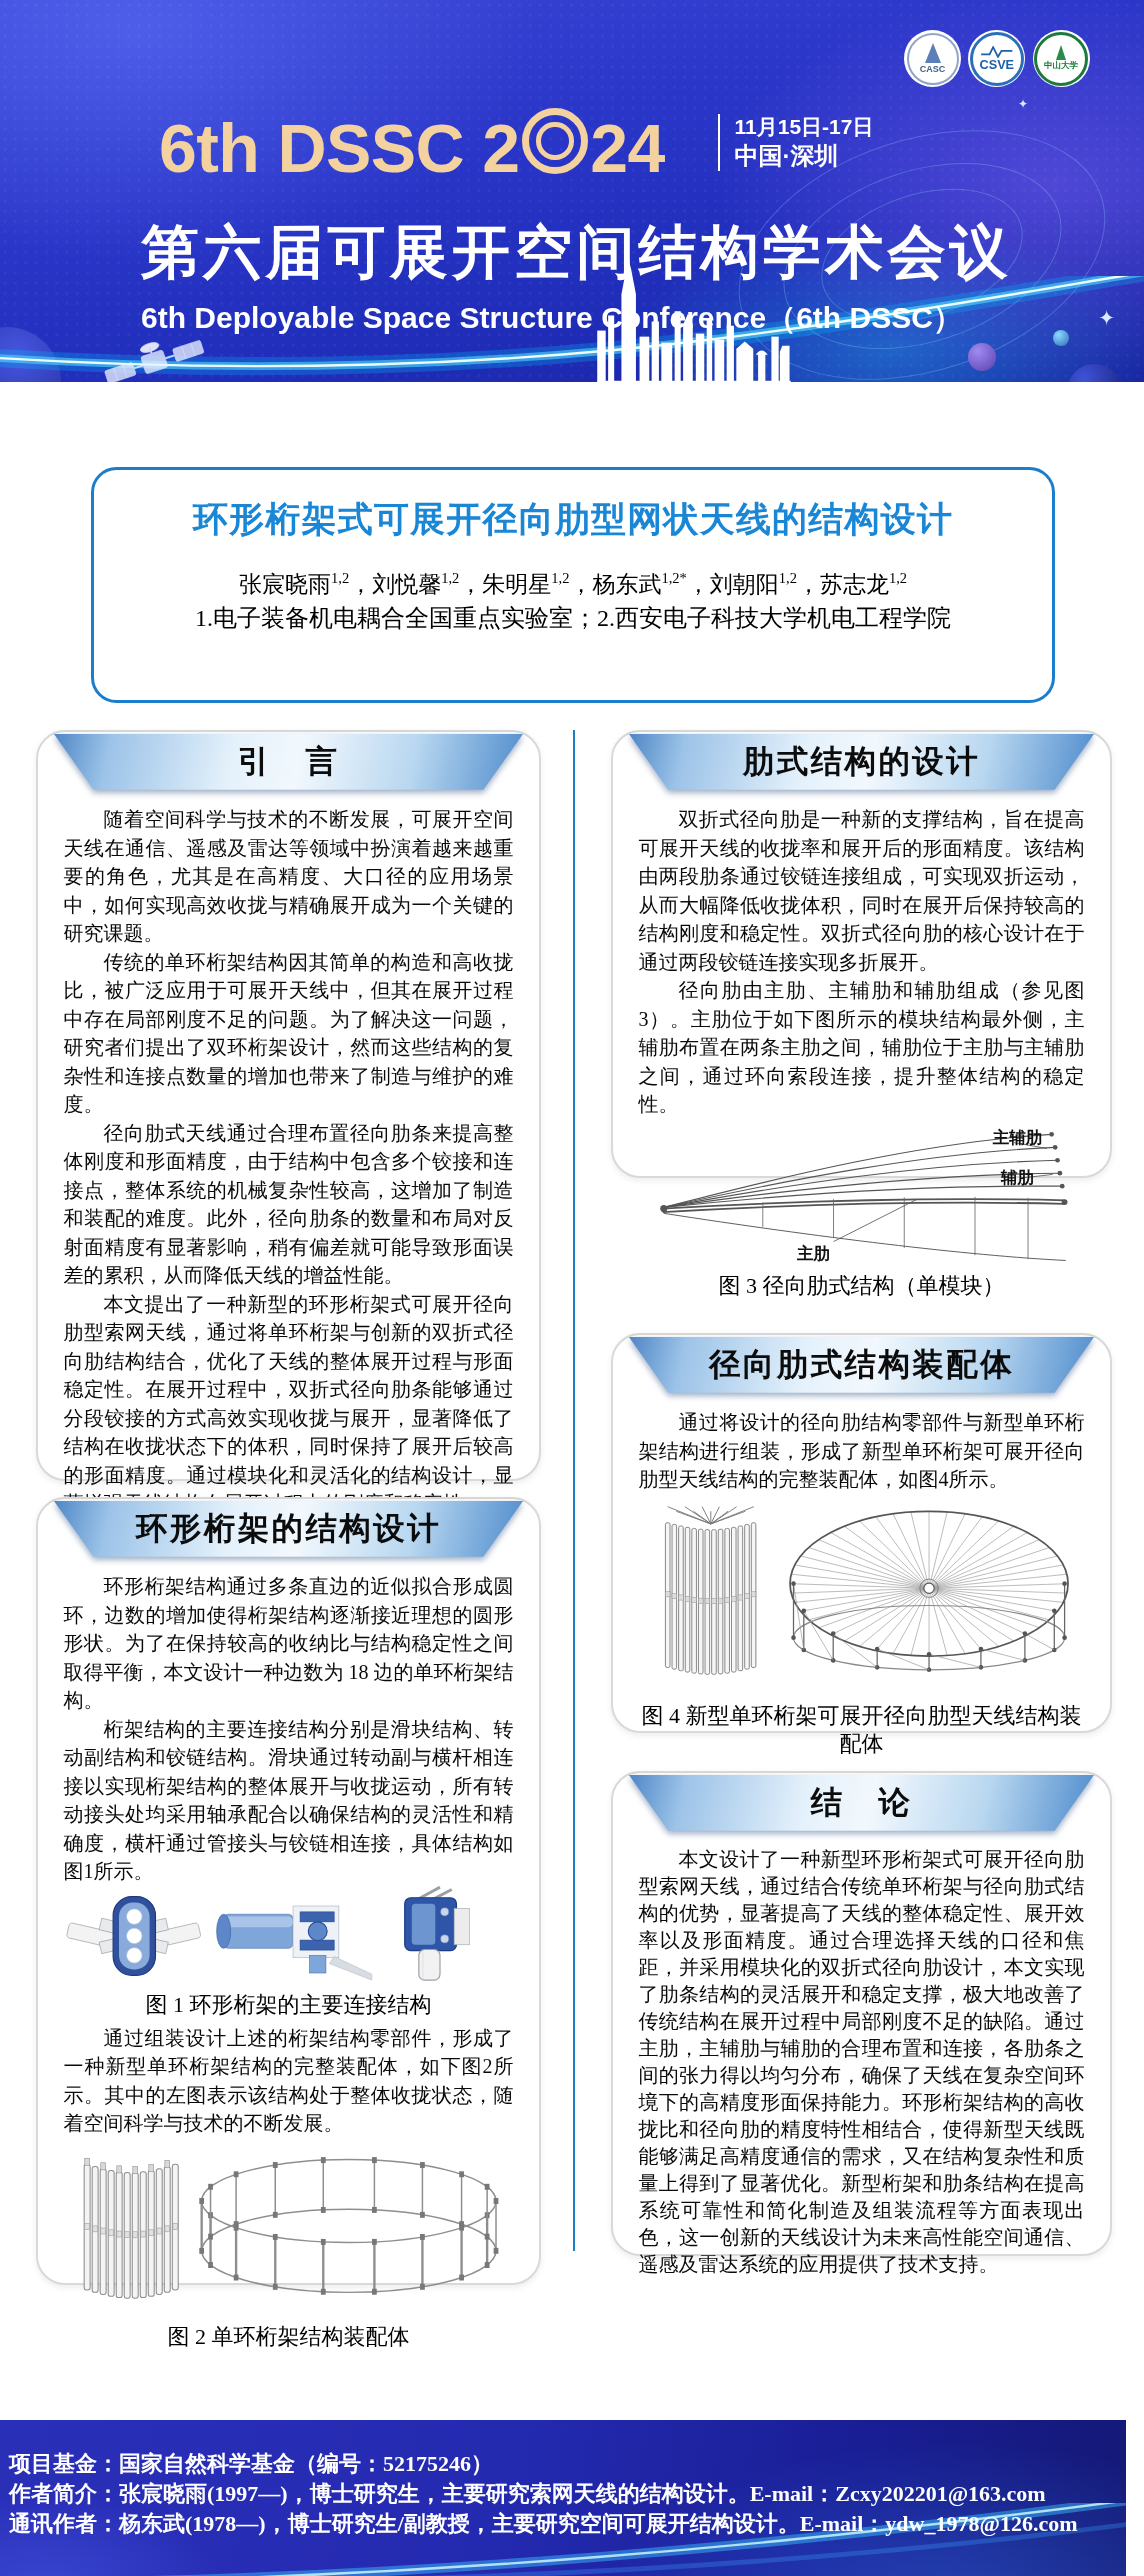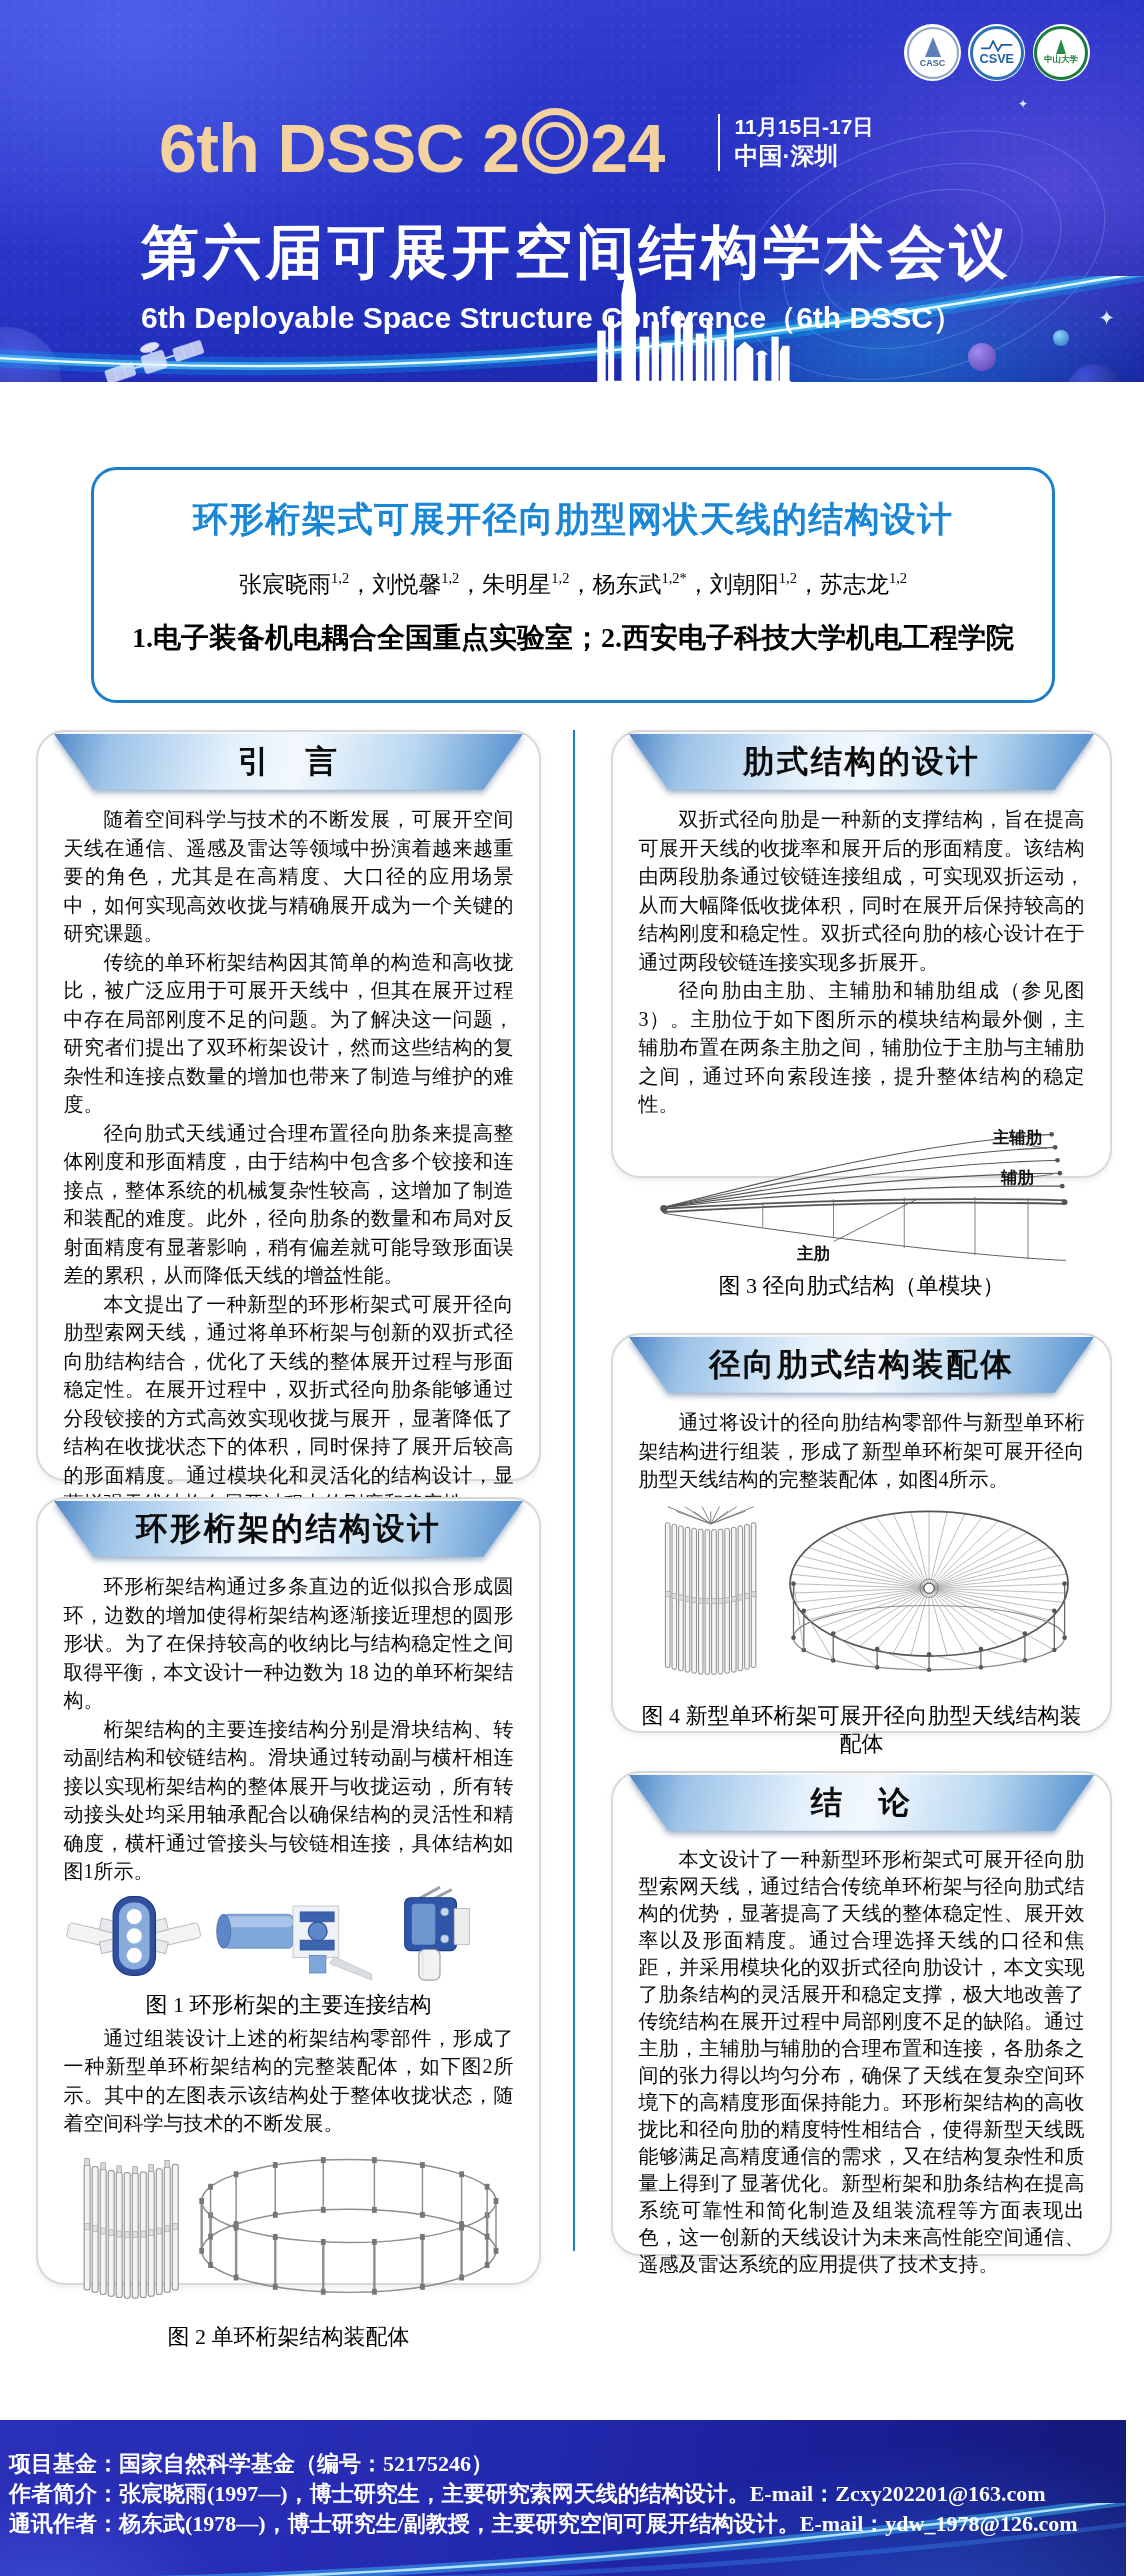--- a/index.html
+++ b/index.html
@@ -12,21 +12,21 @@
       radial-gradient(545px 315px at 92% 48%, rgba(150,110,255,.40), transparent 62%),
       radial-gradient(461px 206px at 78% 92%, rgba(40,210,255,.35), transparent 60%),
       radial-gradient(727px 424px at 12% 8%, rgba(95,115,250,.55), transparent 55%),
       linear-gradient(168deg,#3d49d8 0%,#2a36c8 38%,#202ebb 66%,#18239f 100%);}
   .header::before{content:"";position:absolute;inset:0;
       background-image:radial-gradient(rgba(255,255,255,.09) 1.2px, transparent 1.6px);
       background-size:10.3px 10.3px;opacity:.55;}
   .swirl{position:absolute;border:1.2px solid rgba(150,220,255,.28);border-radius:50%;transform:rotate(-18deg);}
   .planet{position:absolute;border-radius:50%;}
   .hstar{position:absolute;color:#d9ecff;font-family:"DejaVu Sans",sans-serif;}
-  .logos{position:absolute;left:904px;top:24px;display:flex;gap:7.3px;}
+  .logos{position:absolute;left:904px;top:30px;display:flex;gap:7.3px;}
   .logo-circle{width:57px;height:57px;border-radius:50%;background:#fff;display:flex;align-items:center;justify-content:center;flex-direction:column;overflow:hidden;}
   .logo-ring{width:48px;height:48px;border-radius:50%;display:flex;align-items:center;justify-content:center;flex-direction:column;}
   .l-casc{border:2.4px solid #8fa6c8;} .l-casc .glyph{width:0;height:0;border-left:8.5px solid transparent;border-right:8.5px solid transparent;border-bottom:20.6px solid #5c7fb8;}
   .l-casc .lbl{font:700 9px "Liberation Sans",sans-serif;color:#41618f;margin-top:1.2px;}
   .l-csve{border:3px solid #2a6fb8;} .l-csve .lbl{font:700 12.7px "Liberation Sans",sans-serif;color:#1d5fa8;}
   .l-csve svg{display:block;}
   .l-sysu{border:3px solid #1c7a3c;} .l-sysu .glyph{width:0;height:0;border-left:5.5px solid transparent;border-right:5.5px solid transparent;border-bottom:15.8px solid #2a8a4a;}
   .l-sysu .lbl{font:700 8.5px "Liberation Sans",sans-serif;color:#1c7a3c;}
   .dssc-logo{position:absolute;left:159px;top:108px;font:900 68px/1 "Liberation Sans",sans-serif;color:#f3d2a0;letter-spacing:-0.6px;white-space:nowrap;}
   .zero-ring{display:inline-block;width:52px;height:52px;border:7.3px solid #f3d2a0;border-radius:50%;position:relative;vertical-align:-2.4px;margin:0 2.4px;}
@@ -41,21 +41,21 @@
   .sub-title{position:absolute;left:141px;top:301px;font:700 30px/1.1 "Liberation Sans",sans-serif;color:#fff;white-space:nowrap;}
   .satellite{position:absolute;left:97px;top:326px;opacity:.9;}
   .glow-svg{position:absolute;left:0;top:276px;}
 
   
   .title-box{position:absolute;left:91px;top:467px;width:964px;height:236px;background:#fff;
       border:3px solid #1c7ecb;border-radius:25.5px;text-align:center;box-sizing:border-box;}
   .paper-title{margin:28px 24px 0;font:700 35px/1.2 "Liberation Sans",sans-serif;color:#1a87d6;letter-spacing:1.2px;}
   .authors-line{margin-top:29px;font-size:23px;color:#000;}
   .authors-line sup{font-size:14.5px;}
-  .affiliation{margin:16px 36px 0;font-size:28px;line-height:1.55;color:#000;font-weight:bold;}
+  .affiliation{margin:0 36px 0;font-size:24px;line-height:1.55;color:#000;}
 
   
   .card{position:absolute;background:#fff;border:2.4px solid #d9d9d9;border-radius:29px;
         box-shadow:0 2.4px 6px rgba(0,0,0,.07);box-sizing:border-box;}
   .banner-wrap{position:absolute;top:1.8px;left:15.8px;right:15.8px;height:56px;filter:drop-shadow(0 3.6px 3px rgba(35,70,125,.45));}
   .banner{width:100%;height:100%;clip-path:polygon(0 0,100% 0,91.5% 100%,8.5% 100%);
       background:linear-gradient(102deg,#4e86c6 0%,#9cc3e8 12%,#e4f1fb 38%,#f2f8fd 52%,#b8d7f0 76%,#4e8bcc 100%);
       display:flex;align-items:center;justify-content:center;}
   .banner span{font:700 31.5px/1 "Liberation Sans",sans-serif;color:#0c0c0c;letter-spacing:2.4px;}
   .card-body{position:absolute;left:25.5px;right:25.5px;top:73px;}

